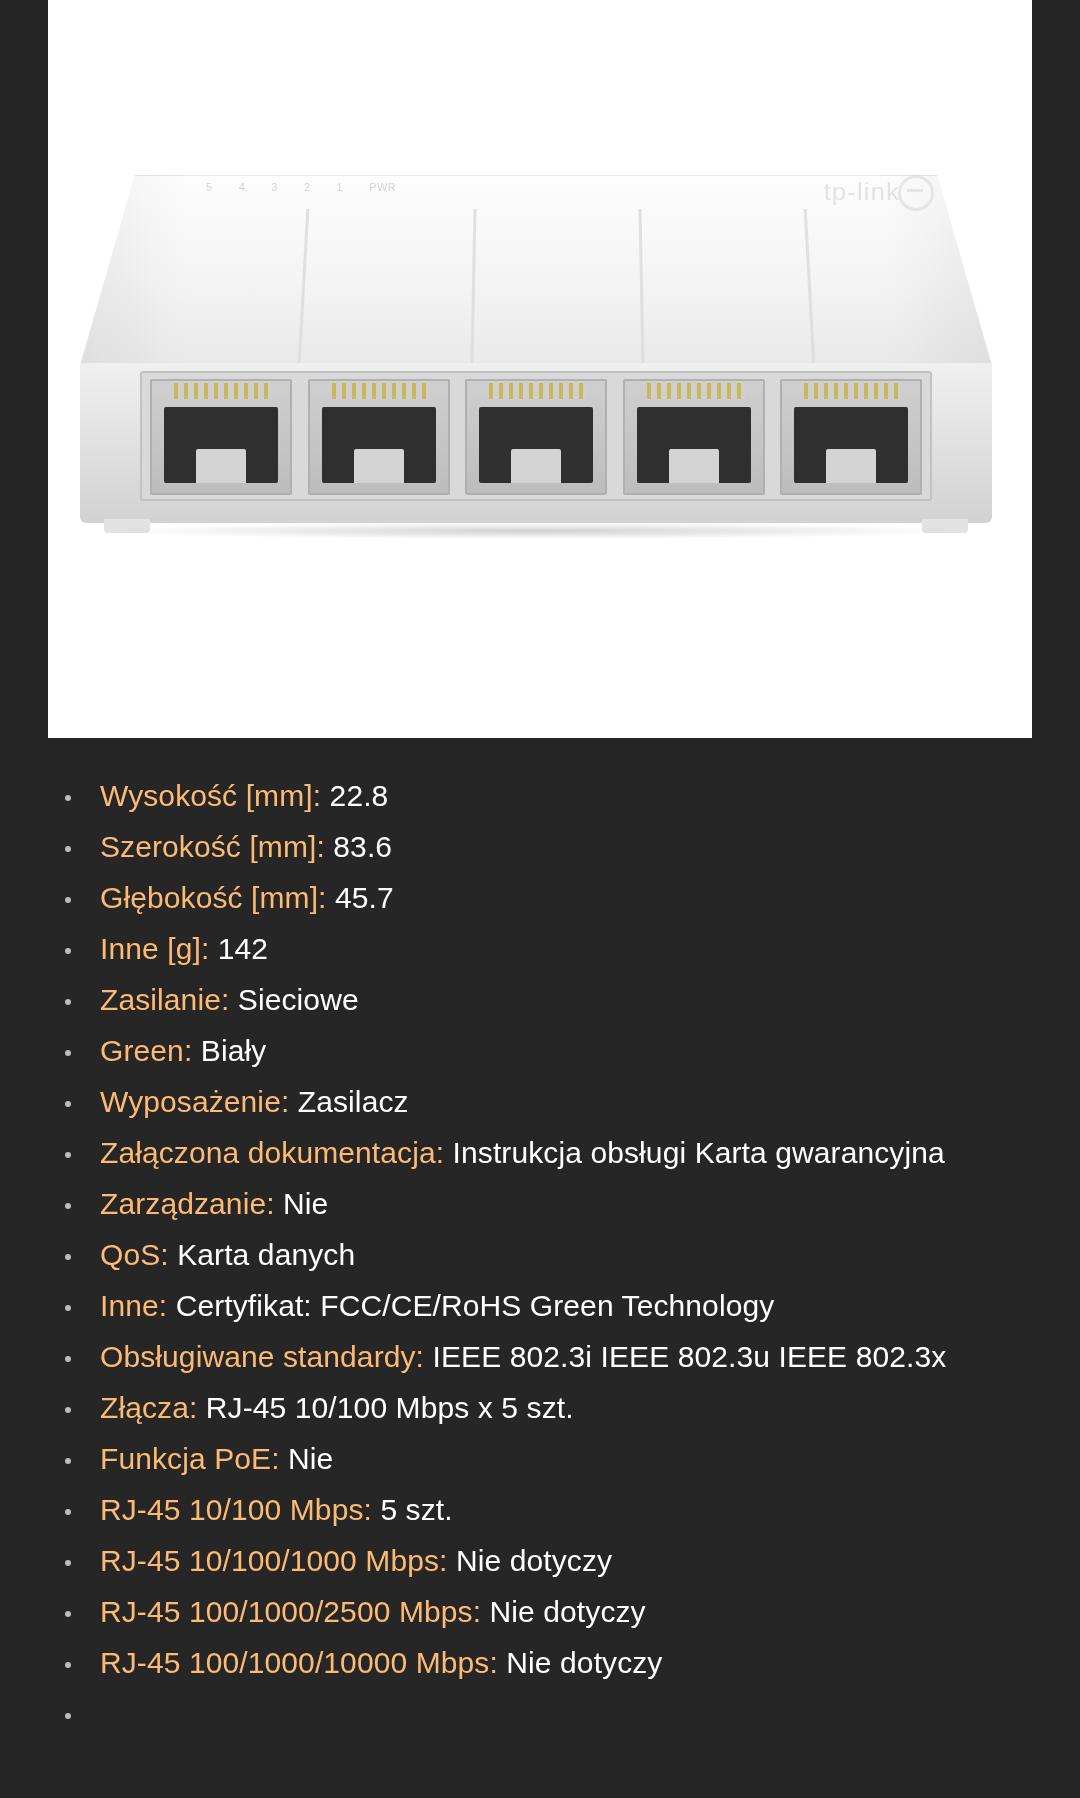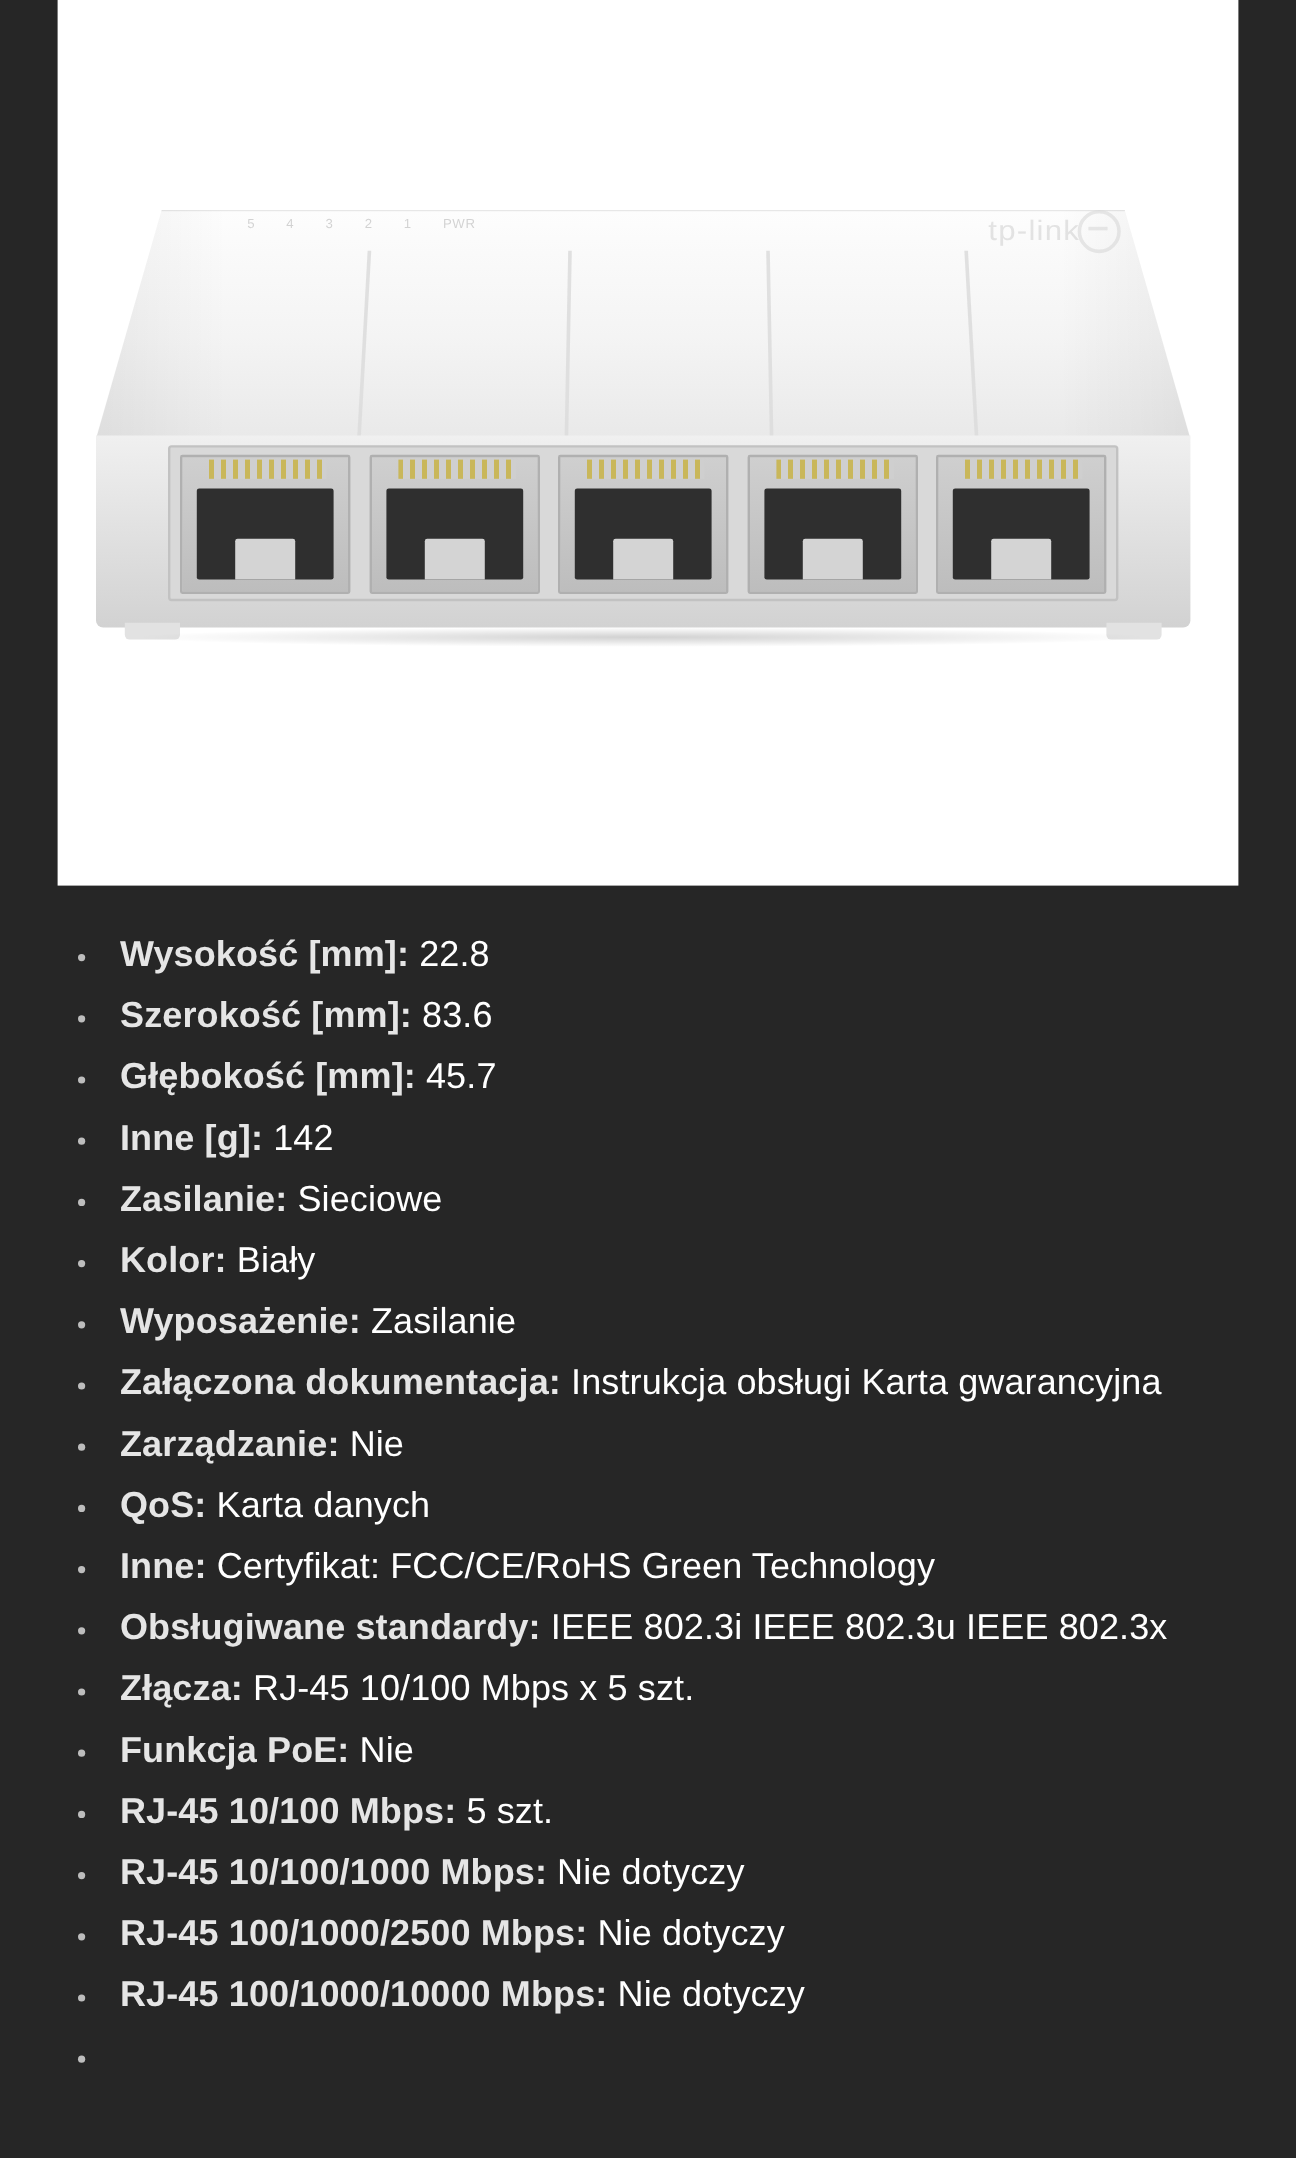--- a/index.html
+++ b/index.html
@@ -216,22 +216,22 @@
     content: "";
     position: absolute;
     left: 13px;
     top: 21px;
     width: 6px;
     height: 6px;
     border-radius: 50%;
     background: #bdbdbd;
   }
   .spec-label {
-    font-weight: bold;
-    color: #e5e5e5;
+    font-weight: normal;
+    color: #fdba74;
   }
   .spec-value {
     color: #ffffff;
   }
 </style>
 </head>
 <body>
 
 <div class="page">
 
@@ -309,26 +309,26 @@
     </li>
     <li>
       <span class="spec-label">Inne [g]:</span>
       <span class="spec-value">142</span>
     </li>
     <li>
       <span class="spec-label">Zasilanie:</span>
       <span class="spec-value">Sieciowe</span>
     </li>
     <li>
-      <span class="spec-label">Kolor:</span>
+      <span class="spec-label">Green:</span>
       <span class="spec-value">Biały</span>
     </li>
     <li>
       <span class="spec-label">Wyposażenie:</span>
-      <span class="spec-value">Zasilanie</span>
+      <span class="spec-value">Zasilacz</span>
     </li>
     <li>
       <span class="spec-label">Załączona dokumentacja:</span>
       <span class="spec-value">Instrukcja obsługi Karta gwarancyjna</span>
     </li>
     <li>
       <span class="spec-label">Zarządzanie:</span>
       <span class="spec-value">Nie</span>
     </li>
     <li>

